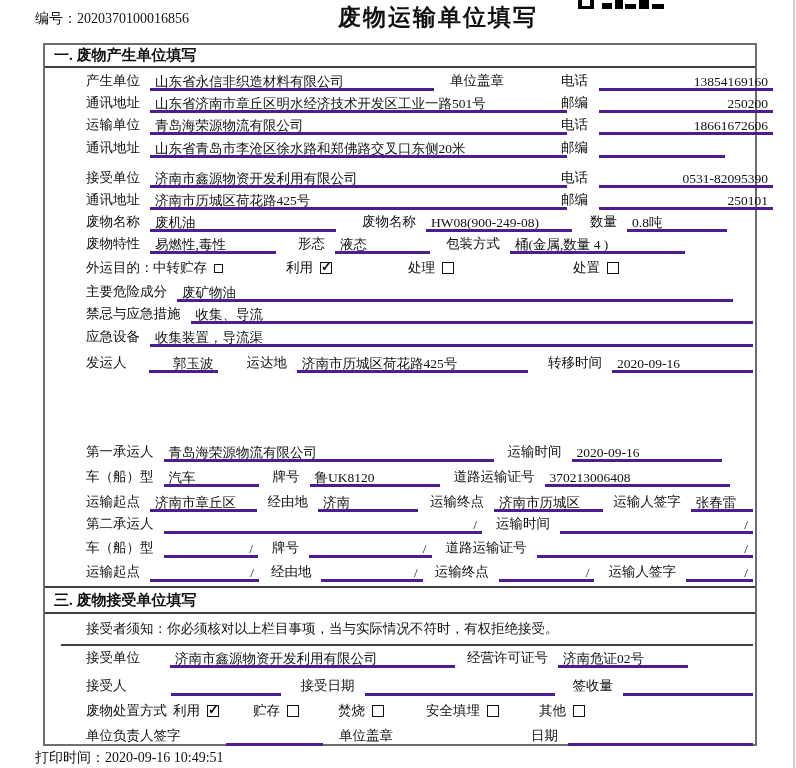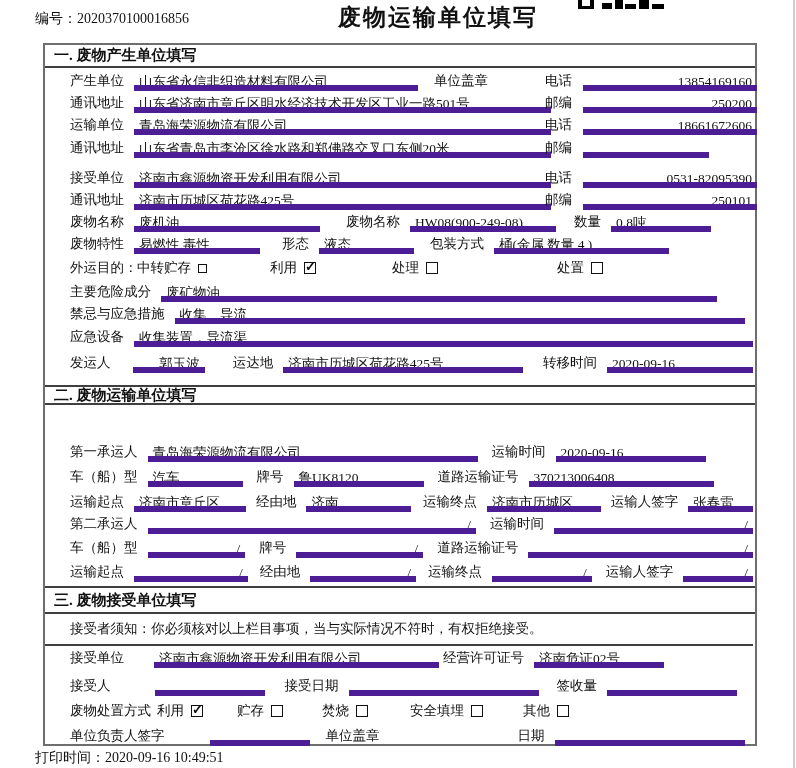--- a/index.html
+++ b/index.html
@@ -7,25 +7,25 @@
         font-family:"Liberation Serif","DejaVu Serif",serif;color:#111;}
   .page-edge{position:absolute;right:1px;top:0;width:2px;height:768px;background:#cfcfcf;}
   .serial{position:absolute;left:35px;top:10px;font-size:14px;white-space:nowrap;}
   .title{position:absolute;left:338px;top:2px;font-size:23px;font-weight:bold;letter-spacing:2px;white-space:nowrap;}
   .qr{position:absolute;left:578px;top:0;width:86px;height:9px;}
   .qr div{position:absolute;background:#000;}
   .form{position:absolute;left:43px;top:43px;width:714px;height:703px;border:2px solid #6e6e6e;box-sizing:border-box;background:#fff;}
   .sec{position:absolute;left:0;right:0;display:flex;align-items:center;padding-left:9px;
        font-weight:bold;font-size:15px;border-bottom:2px solid #3f3f3f;box-sizing:border-box;background:#fff;white-space:nowrap;}
   .sec.bt{border-top:2px solid #3f3f3f;}
-  .row{position:absolute;left:0;right:2px;height:22px;display:flex;align-items:center;
+  .row{position:absolute;left:16px;right:2px;height:22px;display:flex;align-items:center;
        padding-left:25px;font-size:13.5px;white-space:nowrap;box-sizing:border-box;}
   .notice{height:34px;border-bottom:2px solid #3f3f3f;}
   .lbl{margin-right:10px;}
-  .u{display:inline-block;border-bottom:6px solid #4c1d95;height:19px;line-height:19px;
+  .u{display:inline-block;border-bottom:3px solid #4c1d95;height:19px;line-height:19px;
      padding:0 5px;box-sizing:border-box;overflow:hidden;}
   .c{text-align:right;}
   .pl{position:absolute;left:500px;}
   .pv{position:absolute;left:538px;width:174px;text-align:right;}
   .cb{display:inline-block;width:12px;height:12px;border:1.5px solid #111;margin-left:7px;position:relative;box-sizing:border-box;}
   .cb.sm{width:9px;height:9px;margin-bottom:-1px;}
   .cb.checked::after{content:"\2713";position:absolute;left:0px;top:-4px;font-size:13px;font-weight:bold;color:#111;}
   .opt{position:absolute;display:flex;align-items:center;}
   .print{position:absolute;left:35px;top:749px;font-size:14px;white-space:nowrap;}
 </style>
@@ -151,21 +151,20 @@
 
     <div class="row" style="top:307px">
       <span class="lbl">发运人</span>
       <span class="u c" style="width:75px;margin-left:12px">郭玉波</span>
       <span class="lbl" style="margin-left:28px">运达地</span>
       <span class="u" style="width:250px">济南市历城区荷花路425号</span>
       <span class="lbl" style="margin-left:20px">转移时间</span>
       <span class="u" style="width:152px">2020-09-16</span>
     </div>
 
-    <div class="sec bt" style="top:340px;height:20px">二. 废物运输单位填写</div>
 
 
     <div class="row" style="top:396px">
       <span class="lbl">第一承运人</span>
       <span class="u" style="width:330px">青岛海荣源物流有限公司</span>
       <span class="lbl" style="margin-left:14px">运输时间</span>
       <span class="u" style="width:150px">2020-09-16</span>
     </div>
 
     <div class="row" style="top:421px">
@@ -215,21 +214,21 @@
       <span class="u c" style="width:70px">/</span>
     </div>
 
     <div class="sec bt" style="top:541px;height:28px">三. 废物接受单位填写</div>
 
     <div class="row notice" style="top:569px;height:32px">接受者须知：你必须核对以上栏目事项，当与实际情况不符时，有权拒绝接受。</div>
 
     <div class="row" style="top:602px">
       <span class="lbl" style="margin-right:30px">接受单位</span>
       <span class="u" style="width:285px">济南市鑫源物资开发利用有限公司</span>
-      <span class="lbl" style="margin-left:4px">经营许可证号</span>
+      <span class="lbl" style="margin-left:12px">经营许可证号</span>
       <span class="u" style="width:130px">济南危证02号</span>
     </div>
 
     <div class="row" style="top:630px">
       <span class="lbl" style="margin-right:44px">接受人</span>
       <span class="u" style="width:110px"></span>
       <span class="lbl" style="margin-left:20px">接受日期</span>
       <span class="u" style="width:190px"></span>
       <span class="lbl" style="margin-left:18px">签收量</span>
       <span class="u" style="width:130px"></span>

